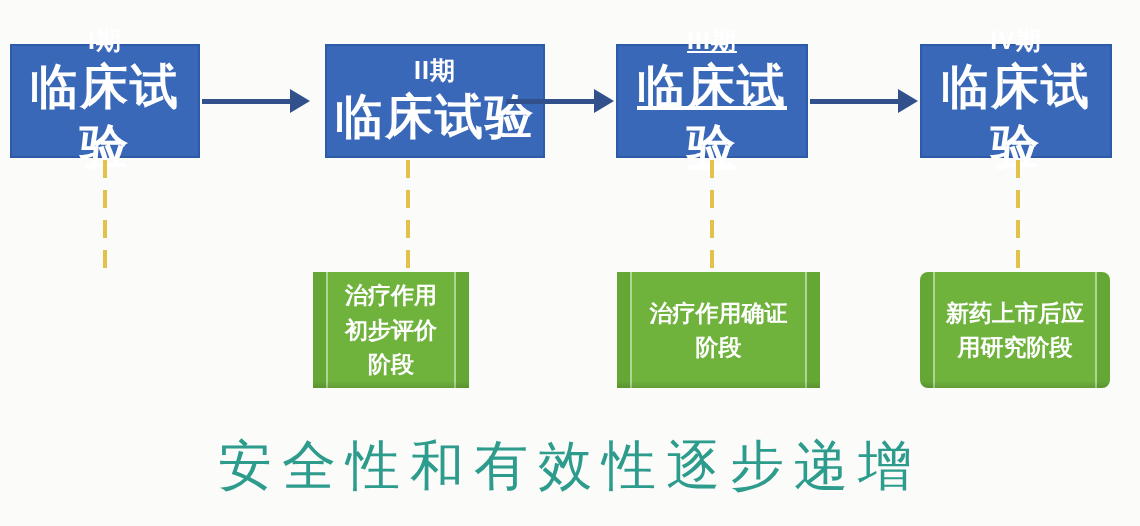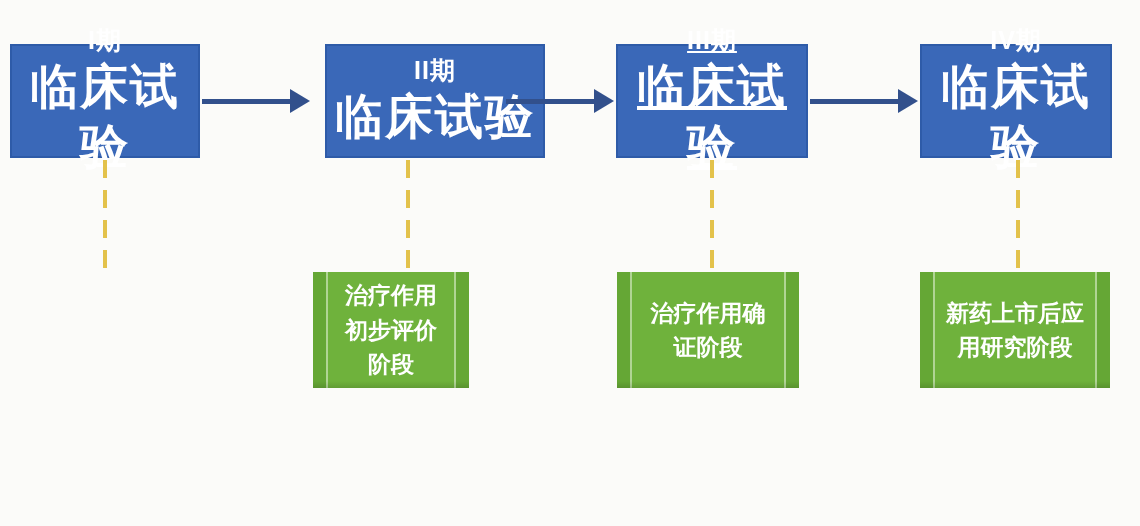--- a/index.html
+++ b/index.html
@@ -53,22 +53,22 @@
       linear-gradient(to right,
         #65a735 0px, #65a735 13px,
         rgba(255,255,255,0.45) 13px, rgba(255,255,255,0.45) 15px,
         #6fb23c 15px, #6fb23c calc(100% - 15px),
         rgba(255,255,255,0.45) calc(100% - 15px), rgba(255,255,255,0.45) calc(100% - 13px),
         #65a735 calc(100% - 13px), #65a735 100%);
     background-color:#6fb23c;
   }
   .db1{left:27px;width:177px;padding:0 17px;line-height:1.45;}
   .db2{left:313px;width:156px;padding:0 24px;}
-  .db3{left:617px;width:182px;padding:0 29px;}
-  .db4{left:920px;width:190px;padding:0 22px;}
+  .db3{left:617px;width:203px;padding:0 29px;}
+  .db4{left:920px;width:190px;padding:0 22px;border-radius:8px;}
   
   .caption{
     position:absolute;left:0;top:434px;width:1140px;height:66px;
     text-align:center;color:#2d9c8d;
     font-family:"Liberation Serif",serif;font-weight:400;
     font-size:54px;line-height:64px;letter-spacing:10px;
   }
 </style>
 </head>
 <body>
@@ -113,14 +113,15 @@
   <div class="desc-box db2">
     <span>治疗作用初步评价阶段</span>
   </div>
   <div class="desc-box db3">
     <span>治疗作用确证阶段</span>
   </div>
   <div class="desc-box db4">
     <span>新药上市后应用研究阶段</span>
   </div>
 
+  <div class="caption">安全性和有效性逐步递增</div>
 
 </div>
 
 </body></html>

